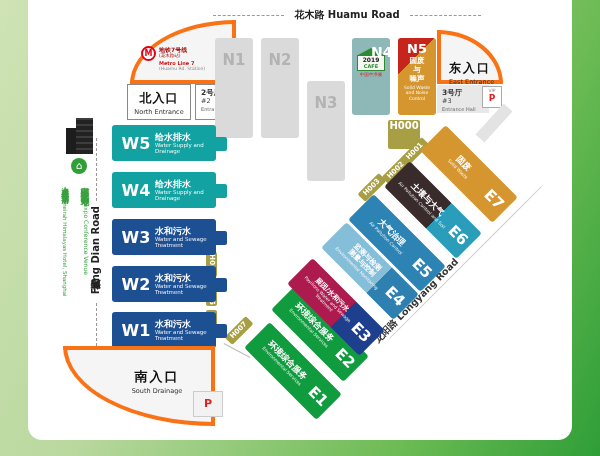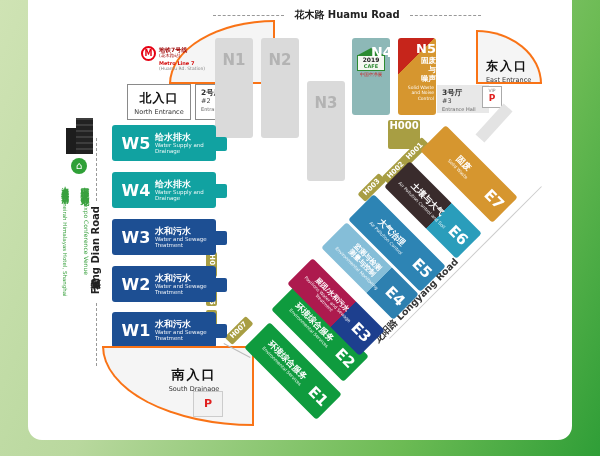--- a/index.html
+++ b/index.html
@@ -16,21 +16,21 @@
   .road-huamu{left:213px;top:8px;width:268px;height:14px;display:flex;align-items:center;gap:10px;}
   .road-huamu .dash{flex:1;border-top:1px dashed #999;position:static;}
   .road-huamu .lbl{position:static;font-size:10px;font-weight:bold;color:#222;white-space:nowrap;}
   .road-fangdian{left:88px;top:138px;width:16px;height:228px;display:flex;flex-direction:column;align-items:center;gap:5px;}
   .road-fangdian .vdash{flex:1;border-left:1px dashed #999;position:static;width:0;}
   .road-fangdian .lbl{position:static;writing-mode:vertical-rl;transform:rotate(180deg);font-size:10px;font-weight:bold;color:#222;white-space:nowrap;}
   .longyang-line{left:358px;top:262px;width:215px;height:0;border-top:1px solid #ccc;transform:rotate(-45deg);}
   .road-longyang{left:360px;top:296px;width:110px;transform:rotate(-45deg);font-size:9.5px;font-weight:bold;color:#333;text-align:center;white-space:nowrap;}
 
   
-  .fan{background:#f5f5f5;border:2px solid #f97316;margin-left:39px;}
+  .fan{background:#f5f5f5;border:4px solid #f97316;}
   .fan-north{left:130px;top:20px;width:106px;height:64px;border-radius:100% 0 0 0;}
   .fan-east{left:437px;top:30px;width:66px;height:54px;border-radius:0 100% 0 0;padding:26px 0 0 8px;}
   .fan-south{left:63px;top:346px;width:152px;height:80px;border-radius:0 0 0 100%;padding:18px 0 0 42px;}
   .ent-cn{position:static;display:block;font-size:12px;font-weight:bold;color:#111;letter-spacing:2px;}
   .ent-en{position:static;display:block;font-size:6.5px;color:#333;margin-top:1px;}
   .fan-south .ent-cn{font-size:13px;text-align:center;width:96px;}
   .fan-south .ent-en{text-align:center;width:96px;}
 
   
   .metro{left:141px;top:46px;width:72px;display:flex;gap:3px;align-items:flex-start;}
@@ -59,21 +59,21 @@
   
   .nhall{top:38px;width:38px;height:100px;border-radius:3px;background:#dadada;color:#b3b3b3;font-size:15px;font-weight:bold;text-align:center;padding-top:13px;}
   .n1{left:215px;} .n2{left:261px;} .n3{left:307px;margin-top:43px;}
   .hall-n4{left:352px;top:38px;width:38px;height:77px;border-radius:3px;background:#8db8b7;color:#fff;text-align:center;padding-top:6px;font-size:14px;font-weight:bold;}
   .cafe{position:static;margin:4px auto 0;width:28px;font-weight:normal;}
   .cafe-roof{position:static;width:0;height:0;margin:0 auto;border-left:13px solid transparent;border-right:13px solid transparent;border-bottom:7px solid #2c8b31;}
   .cafe-body{position:static;border:1.5px solid #2c8b31;background:#f4f8f1;line-height:1.1;padding:1px 0;}
   .cafe-year{position:static;display:block;font-size:6px;font-weight:bold;color:#222;}
   .cafe-name{position:static;display:block;font-size:5px;font-weight:bold;color:#2c8b31;}
   .cafe-cn{position:static;display:block;font-size:4.5px;color:#c22;margin-top:1px;}
-  .hall-n5{left:398px;top:38px;width:38px;height:77px;border-radius:3px;color:#fff;text-align:right;padding-top:3px;
+  .hall-n5{left:398px;top:38px;width:38px;height:77px;border-radius:3px;color:#fff;text-align:center;padding-top:3px;
     background:linear-gradient(135deg,#c6251b 0%,#c6251b 32%,#d6962f 32%);}
   .n5-id{position:static;display:block;font-size:13px;font-weight:bold;}
   .n5-cn{position:static;display:block;font-size:7.5px;font-weight:bold;line-height:1.2;}
   .n5-en{position:static;display:block;font-size:4.5px;line-height:1.2;margin-top:2px;padding:0 2px;opacity:.95;}
 
   
   .hgold{background:#a89e43;color:#fff;font-size:7px;font-weight:bold;text-align:center;border-radius:2px;}
   .h000{left:388px;top:120px;width:32px;height:29px;line-height:12px;font-size:10px;}
   .hv{width:11px;height:25px;writing-mode:vertical-rl;line-height:11px;letter-spacing:.5px;padding-top:2px;}
   .h004{left:206px;top:252px;} .h005{left:206px;top:281px;} .h006{left:206px;top:310px;}

